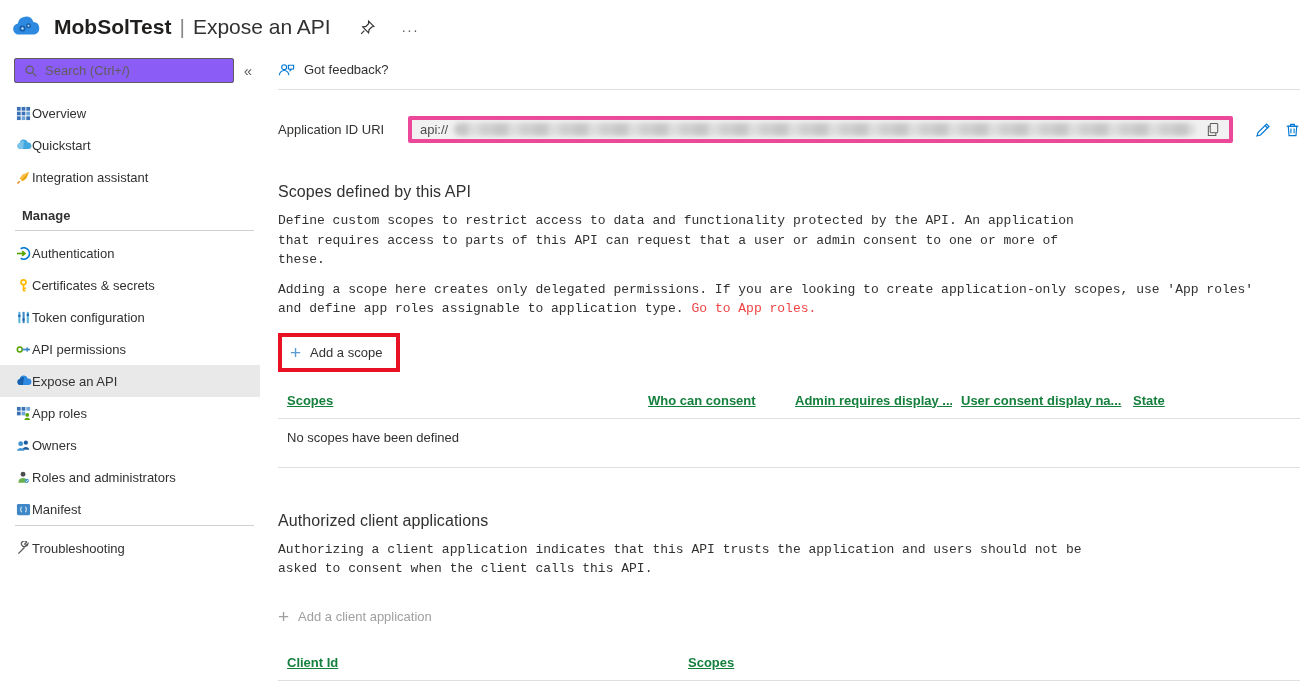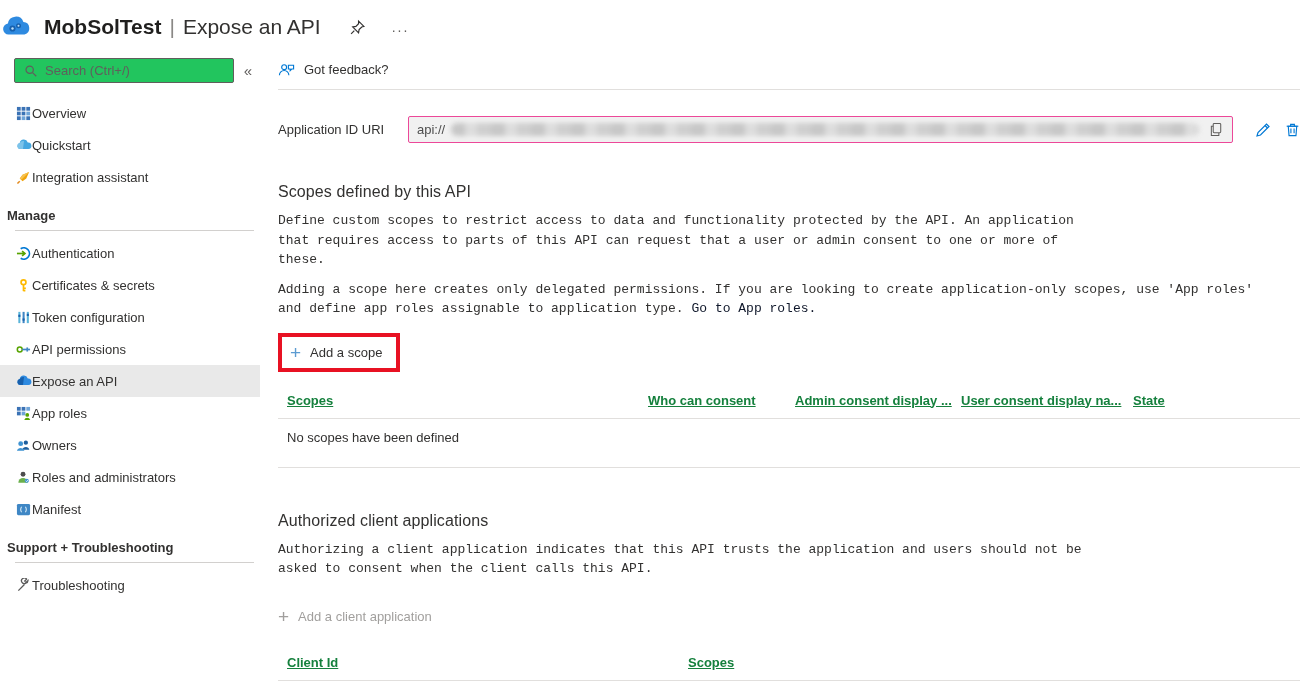--- a/index.html
+++ b/index.html
@@ -2,71 +2,71 @@
 <html><head>
 <meta charset="utf-8">
 <style>
   * { box-sizing: border-box; margin: 0; padding: 0; }
   html,body { width:1309px; height:688px; overflow:hidden; }
   body {
     font-family: "Liberation Sans", "DejaVu Sans", sans-serif;
     font-size: 13px; color:#323130; background:#fff;
   }
   
-  .topbar { display:flex; align-items:center; gap:12px; padding:10px 0 4px 0; height:48px; }
+  .topbar { display:flex; align-items:center; gap:12px; padding:10px 0 4px 10px; height:48px; }
   .app-badge { width:32px; height:32px; flex:none; }
   .titles { display:flex; align-items:baseline; gap:8px; white-space:nowrap; }
   .title-app { font-size:21px; font-weight:700; color:#201f1e; }
   .title-sep { font-size:21px; font-weight:300; color:#8a8886; }
   .title-page { font-size:21px; font-weight:300; color:#323130; }
   .pin { margin-left:16px; cursor:pointer; display:flex; align-items:center; }
   .more { margin-left:14px; color:#605e5c; letter-spacing:2px; font-size:14px; cursor:pointer; }
 
   
   .main { display:flex; align-items:stretch; height:640px; }
   .sidebar { width:260px; flex:none; padding-top:10px; }
   .content { flex:1; padding:0 14px 0 18px; }
 
   
   .search-row { display:flex; align-items:center; gap:10px; padding:0 8px 0 14px; }
   .search-box { flex:1; height:25px; border:1px solid #605e5c; border-radius:2px;
-    display:flex; align-items:center; gap:6px; padding:0 7px; background:#22c55e; }
+    display:flex; align-items:center; gap:6px; padding:0 7px; background:#8b5cf6; }
   .search-box input { border:none; outline:none; width:100%; font-size:13px;
     font-family:"Liberation Sans",sans-serif; color:#323130; background:transparent; }
   .search-box input::placeholder { color:#605e5c; }
   .collapse { color:#605e5c; font-size:15px; cursor:pointer; user-select:none; }
   .nav { margin-top:14px; }
   .nav-item { display:flex; align-items:center; height:32px; padding-left:15px;
     cursor:pointer; color:#323130; }
   .nav-item.selected { background:#e9e9e9; }
   .ic { width:17px; height:17px; flex:none; display:inline-flex; align-items:center; justify-content:center; }
-  .section-title { font-weight:700; font-size:13px; color:#323130; padding:15px 14px 7px 7px; }
+  .section-title { font-weight:700; font-size:13px; color:#323130; padding:15px 14px 7px 22px; }
   .section-rule { border:none; border-top:1px solid #d2d0ce; margin:0 6px 6px 15px; }
 
   
   .feedback-row { display:flex; align-items:center; gap:9px; height:40px; margin-top:2px;
     border-bottom:1px solid #e1dfdd; cursor:pointer; }
   .appid-row { display:flex; align-items:center; margin-top:26px; gap:12px; }
   .appid-label { width:118px; flex:none; color:#323130; }
-  .appid-field { width:825px; height:27px; flex:none; background:#f1f1f1; border:1px solid #ec4899;
+  .appid-field { width:825px; height:27px; flex:none; background:#f1f1f1; border:4px solid #ec4899;
     border-radius:2px; display:flex; align-items:center; padding:0 8px; color:#4d4d4d; }
   .redacted { flex:1; height:13px; margin:0 10px 0 6px; border-radius:6px;
     background:repeating-linear-gradient(90deg,#b9b9b9 0 14px,#d6d6d6 14px 26px,#c4c4c4 26px 40px);
     filter:blur(2.5px); opacity:.75; }
   .field-icons { display:flex; align-items:center; gap:14px; margin-left:10px; }
   .icon-btn { cursor:pointer; display:flex; align-items:center; }
 
   h2.sec { font-size:16px; font-weight:400; color:#323130; letter-spacing:.1px; }
   .sec-scopes { margin-top:40px; }
   .sec-auth { margin-top:44px; }
   p.desc { font-size:13px; line-height:1.5; margin-top:10px; color:#323130;font-family:Liberation Mono, monospace; }
   .desc-1 { max-width:800px; }
   .desc-2 { max-width:1000px; }
   .desc-auth { max-width:810px; }
-  .link { color:#0f172a; cursor:pointer; text-decoration:none;margin-top:12px; }
+  .link { color:#ef4444; cursor:pointer; text-decoration:none;margin-top:12px; }
 
   .redbox { display:inline-block; border:4px solid #e81123; margin-top:14px; padding:0; }
   .add-btn { display:inline-flex; align-items:center; gap:9px; padding:6px 14px 6px 8px;
     cursor:pointer; color:#323130; background:#fff; border:none; font-size:13px;
     font-family:"Liberation Sans",sans-serif; }
   .plus { font-size:19px; font-weight:300; line-height:1; color:#5c9bd1; }
   .add-btn.disabled { color:#a19f9d; cursor:default; margin-top:22px; padding-left:0; }
   .add-btn.disabled .plus { color:#a19f9d; }
 
   .grid { display:grid; margin-top:12px; }
@@ -252,21 +252,20 @@
       <div class="nav-item">
         <span class="ic">
           <svg viewBox="0 0 16 16" width="15" height="15">
             <rect x="1" y="2" width="14" height="12" rx="1.5" fill="#3f87c5"></rect>
             <path d="M6 5 q-2 3 0 6 M10 5 q2 3 0 6" stroke="#cfe6f5" stroke-width="1.2" fill="none"></path>
           </svg>
         </span>
         <span>Manifest</span>
       </div>
 
-      <div class="section-title">Support + Troubleshooting</div>
       <hr class="section-rule">
 
       <div class="nav-item">
         <span class="ic">
           <svg viewBox="0 0 16 16" width="15" height="15" fill="none" stroke="#5a5a5a" stroke-width="1.4">
             <path d="M10.5 5.5 a3 3 0 1 1 .8-4.3 l-2 2 1.5 1.5 2-2 a3 3 0 0 1 -2.3 2.8 z"></path>
             <line x1="9" y1="7" x2="2.5" y2="13.5"></line>
           </svg>
         </span>
         <span>Troubleshooting</span>
@@ -328,21 +327,21 @@
     <div class="redbox">
       <button class="add-btn">
         <span class="plus">+</span>
         <span>Add a scope</span>
       </button>
     </div>
 
     <div class="grid grid-scopes">
       <div class="gh">Scopes</div>
       <div class="gh">Who can consent</div>
-      <div class="gh">Admin consent display ...</div>
+      <div class="gh">Admin requires display ...</div>
       <div class="gh">User consent display na...</div>
       <div class="gh">State</div>
       <div class="empty-row">No scopes have been defined</div>
     </div>
 
     
     <h2 class="sec sec-auth">Authorized client applications</h2>
     <p class="desc desc-auth">Authorizing a client application indicates that this API trusts the application and users should not be asked to consent when the client calls this API.</p>
 
     <button class="add-btn disabled">

